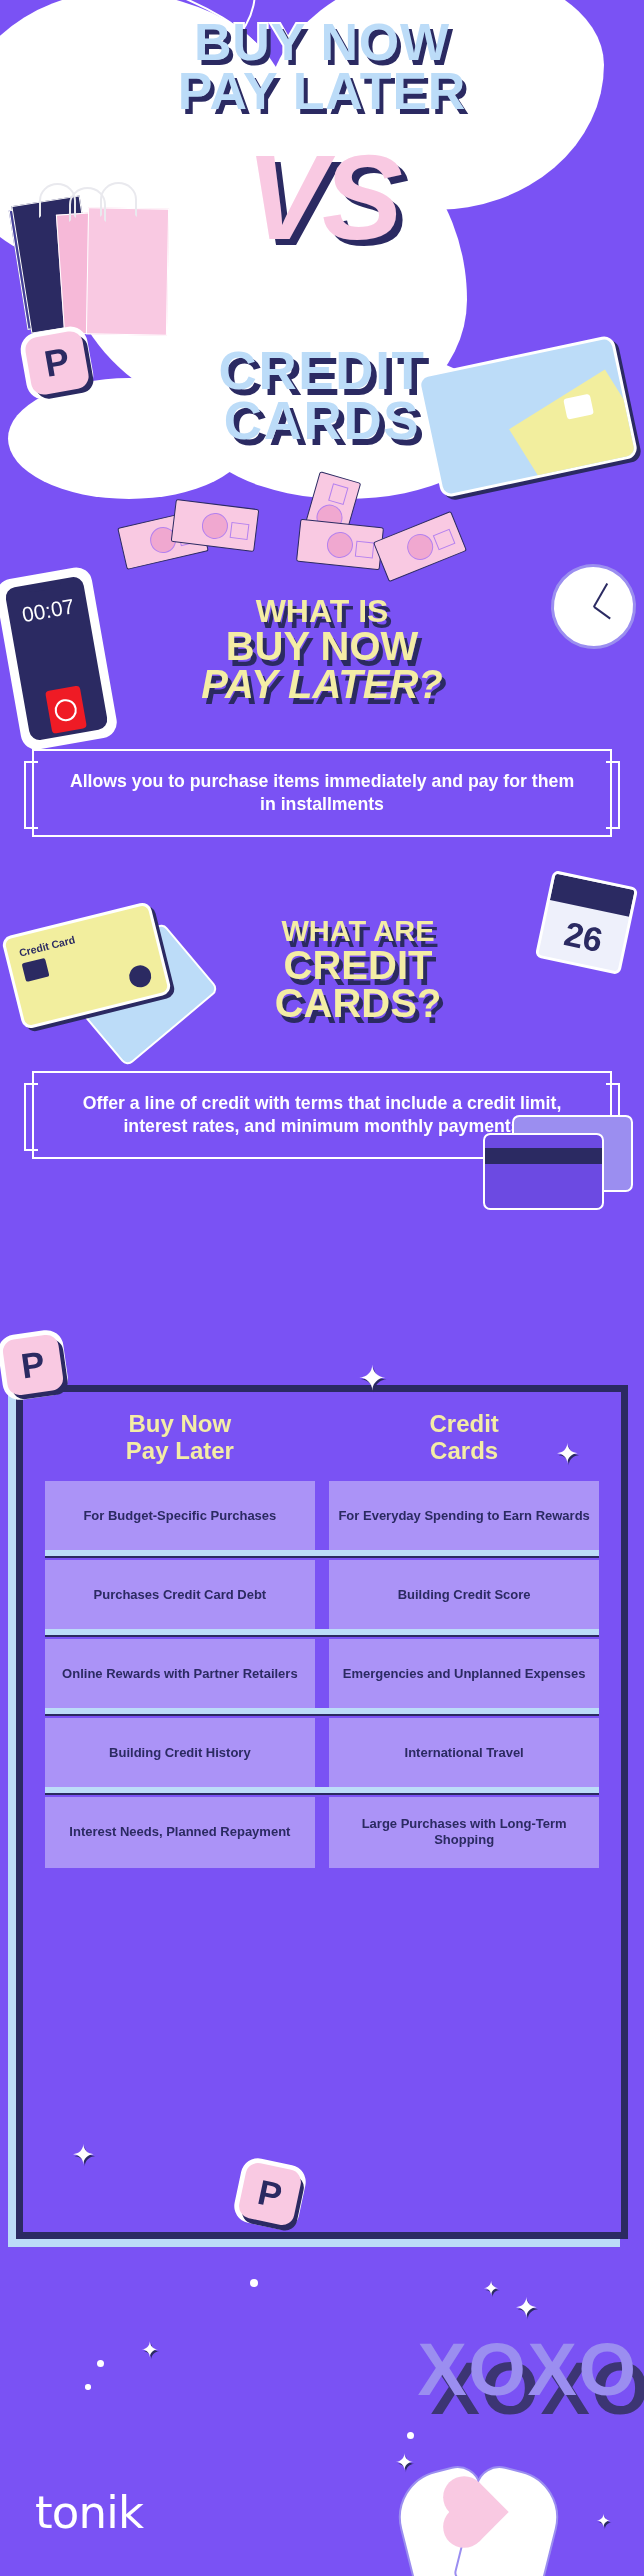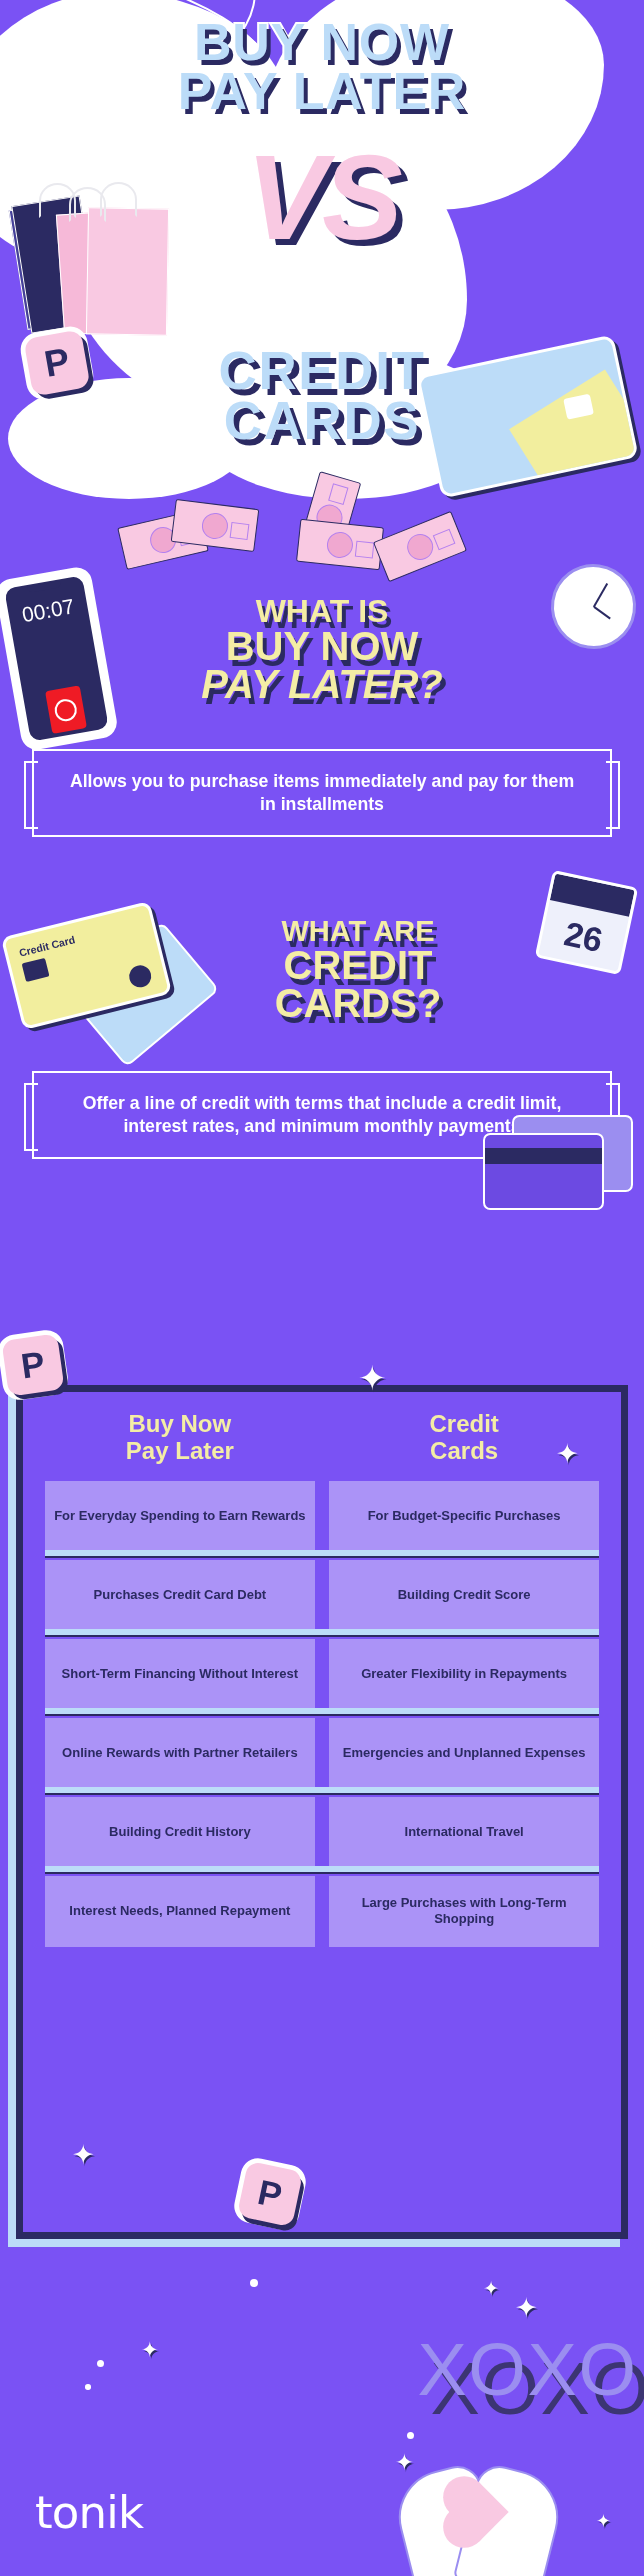--- a/index.html
+++ b/index.html
@@ -265,21 +265,21 @@
 
   .sparkle {
     position: absolute; color: #ffffff; z-index: 10; line-height: 1;
     text-shadow: 1.6px 1.6px 0 #2b2a62;
   }
 
   
   .footer { position: absolute; left: 0; top: 2271px; width: 644px; height: 305px; z-index: 5; }
   .xoxo {
     position: absolute; right: 6.4px; top: 56px;
-    font-size: 74px; font-weight: normal; color: #9b8ef0;
+    font-size: 74px; font-weight: bold; color: #9b8ef0;
     text-shadow: 13px 19.3px 0 #3c3573;
     letter-spacing: 1.6px;
   }
   .tonik {
     position: absolute; left: 35px; bottom: 37px;
     font-size: 45px; color: #ffffff; letter-spacing: -0.8px;
     font-family: "DejaVu Sans", sans-serif;
     margin-top: 44px;
   }
   .hands {
@@ -425,30 +425,26 @@
         <div>Buy Now</div>
         <div>Pay Later</div>
       </div>
       <div class="th">
         <div>Credit</div>
         <div>Cards</div>
       </div>
     </div>
 
     <div class="trow">
+      <div class="td">For Budget-Specific Purchases</div>
       <div class="td">For Everyday Spending to Earn Rewards</div>
-      <div class="td">For Budget-Specific Purchases</div>
     </div>
     <div class="trow">
       <div class="td">Purchases Credit Card Debt</div>
       <div class="td">Building Credit Score</div>
-    </div>
-    <div class="trow">
-      <div class="td">Short-Term Financing Without Interest</div>
-      <div class="td">Greater Flexibility in Repayments</div>
     </div>
     <div class="trow">
       <div class="td">Online Rewards with Partner Retailers</div>
       <div class="td">Emergencies and Unplanned Expenses</div>
     </div>
     <div class="trow">
       <div class="td">Building Credit History</div>
       <div class="td">International Travel</div>
     </div>
     <div class="trow">

